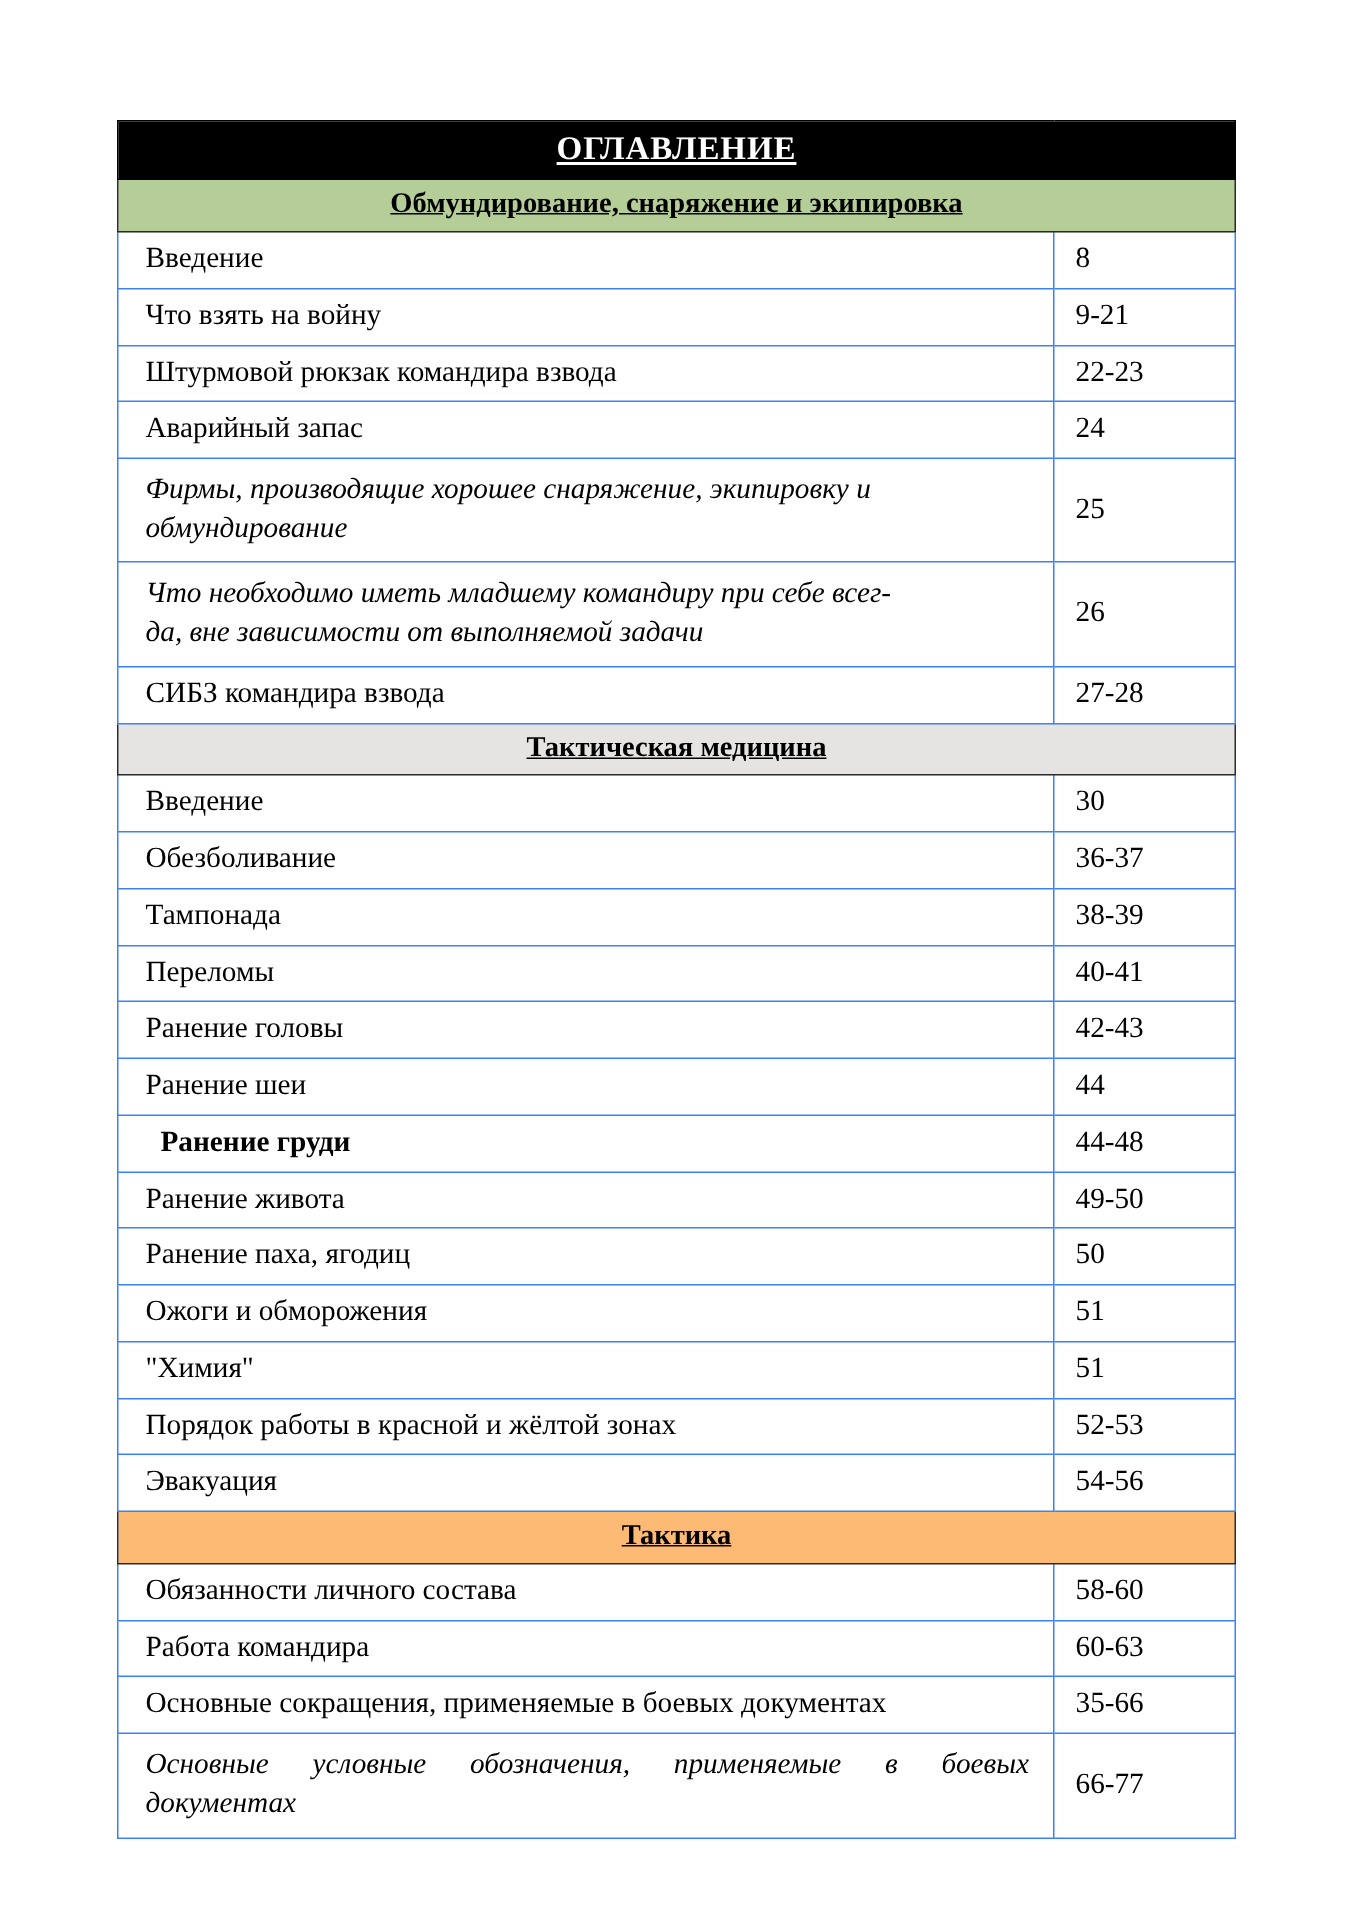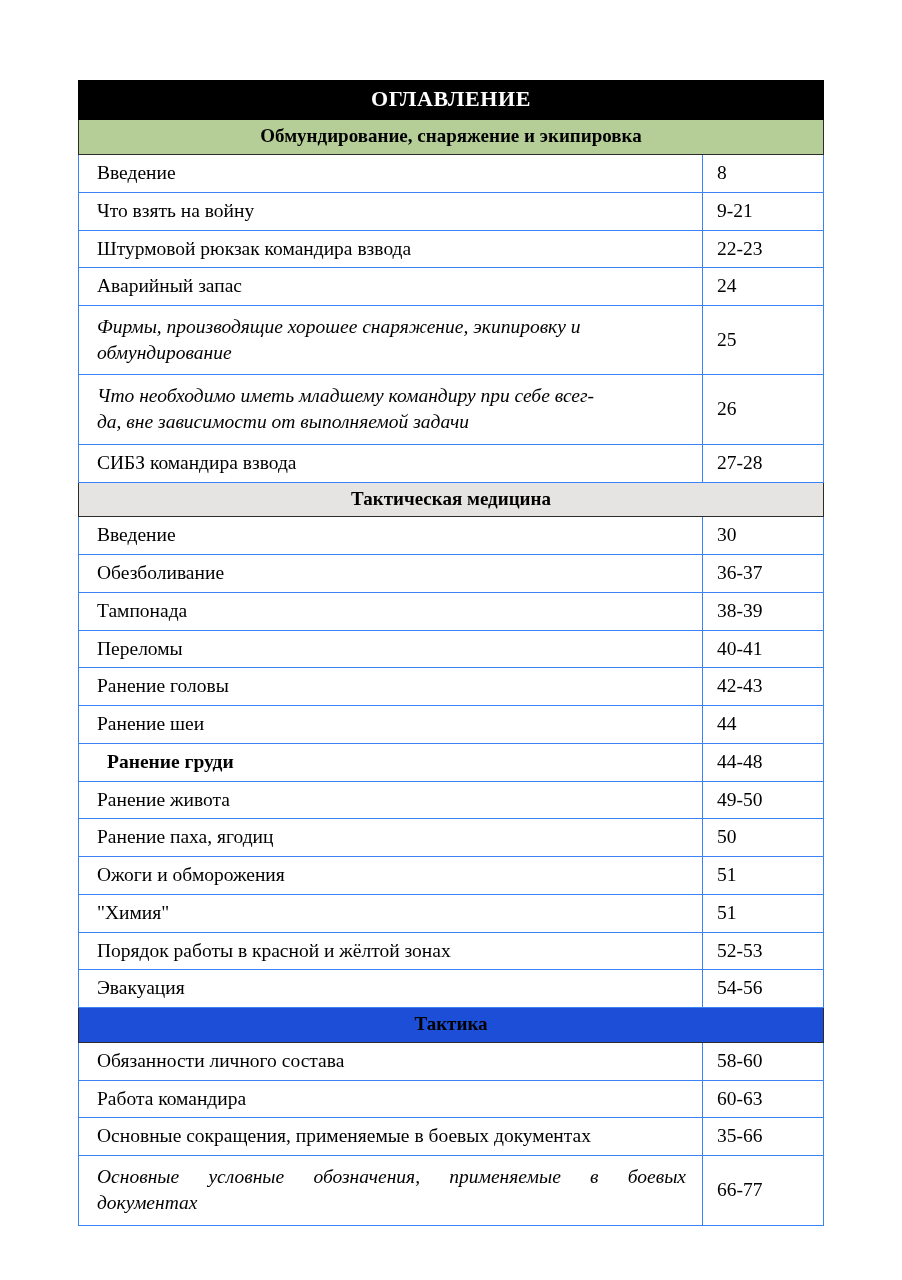--- a/index.html
+++ b/index.html
@@ -38,39 +38,41 @@
   tr.title-row td {
     background: #000000;
     color: #ffffff;
     text-align: center;
     font-weight: bold;
     font-size: 22px;
     letter-spacing: 0.6px;
     padding: 6px 0 8px 0;
     border: 1px solid #000000;
     line-height: 1.1;
+    text-decoration: underline;
   }
 
   
   tr.section-row td {
     text-align: center;
     font-weight: bold;
     font-size: 19px;
     padding: 5px 0 7px 0;
     border: 1px solid #2b2b2b;
     line-height: 1.15;
+    text-decoration: underline;
   }
   tr.section-row.sec-green td {
     background: #b5cd96;
   }
   tr.section-row.sec-lightgray td {
     background: #e6e4e2;
   }
   tr.section-row.sec-gray td {
-    background: #1d4ed8;
+    background: #fdba74;
   }
 
   
   tr.entry-row td {
     border: 1px solid #3b82f6;
     font-size: 19.5px;
     line-height: 1.32;
     background: #ffffff;
     vertical-align: middle;
   }

